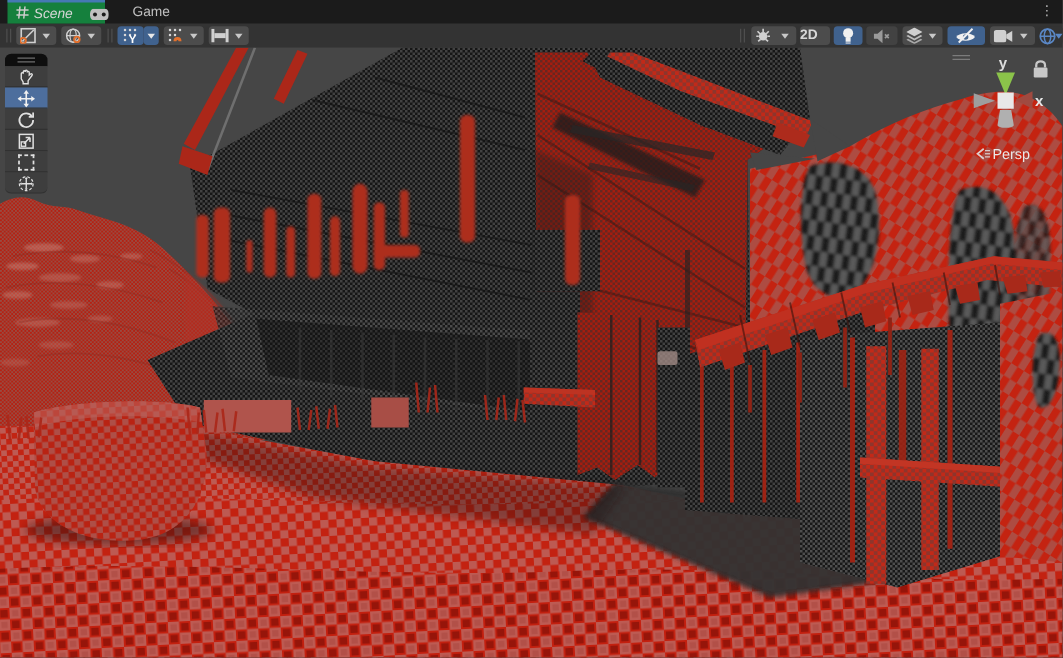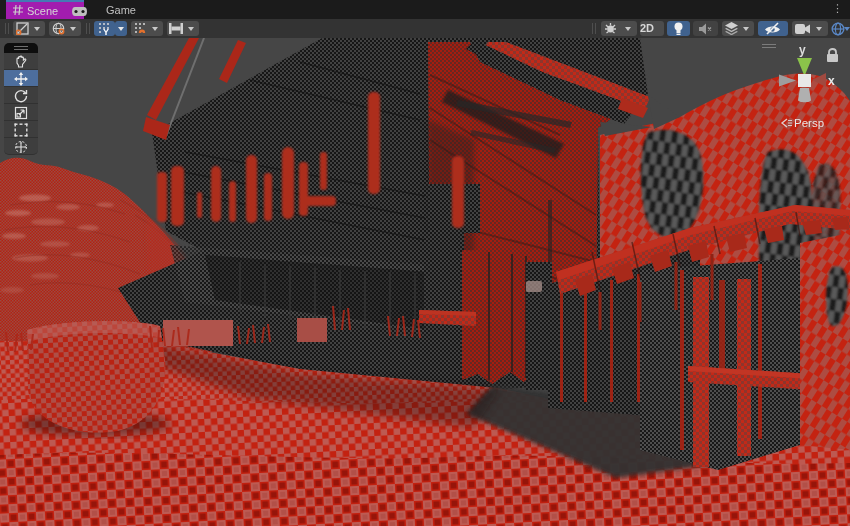--- a/index.html
+++ b/index.html
@@ -1,17 +1,17 @@
 <!DOCTYPE html>
 <html><head>
 <meta charset="utf-8">
 <style>
 html,body{margin:0;padding:0;width:850px;height:526px;overflow:hidden;background:#464646;font-family:"Liberation Sans",sans-serif;}
 #tabbar{position:absolute;left:0;top:0;width:850px;height:19px;background:#1b1b1b;}
-#scenetab{position:absolute;left:6px;top:0;width:78px;height:19px;background:#a21caf;border-top:2px solid #4579b4;box-sizing:border-box;}
+#scenetab{position:absolute;left:6px;top:0;width:78px;height:19px;background:#15803d;border-top:2px solid #4579b4;box-sizing:border-box;font-style:italic;}
 #scenetab .lbl{position:absolute;left:21px;top:3px;font-size:11px;color:#d6d6d6;}
 #gametab{position:absolute;left:70px;top:3px;width:62px;height:16px;}
 #gametab .lbl{position:absolute;left:36px;top:1px;font-size:11px;color:#c0c0c0;}
 #dots{position:absolute;right:7px;top:2px;color:#b4b4b4;font-size:11px;letter-spacing:0;}
 #toolbar{position:absolute;left:0;top:19px;width:850px;height:19px;background:#333333;}
 .tbtn{position:absolute;top:2px;height:15px;background:#4c4c4c;border-radius:3px;}
 .tbtn.blue{background:#40628e;}
 .tsep{position:absolute;top:4px;width:1px;height:11px;background:#4e4e4e;}
 .arr{position:absolute;top:6px;width:0;height:0;border-left:3.5px solid transparent;border-right:3.5px solid transparent;border-top:4px solid #c8c8c8;}
 #palette{position:absolute;left:4px;top:43px;width:34px;}

